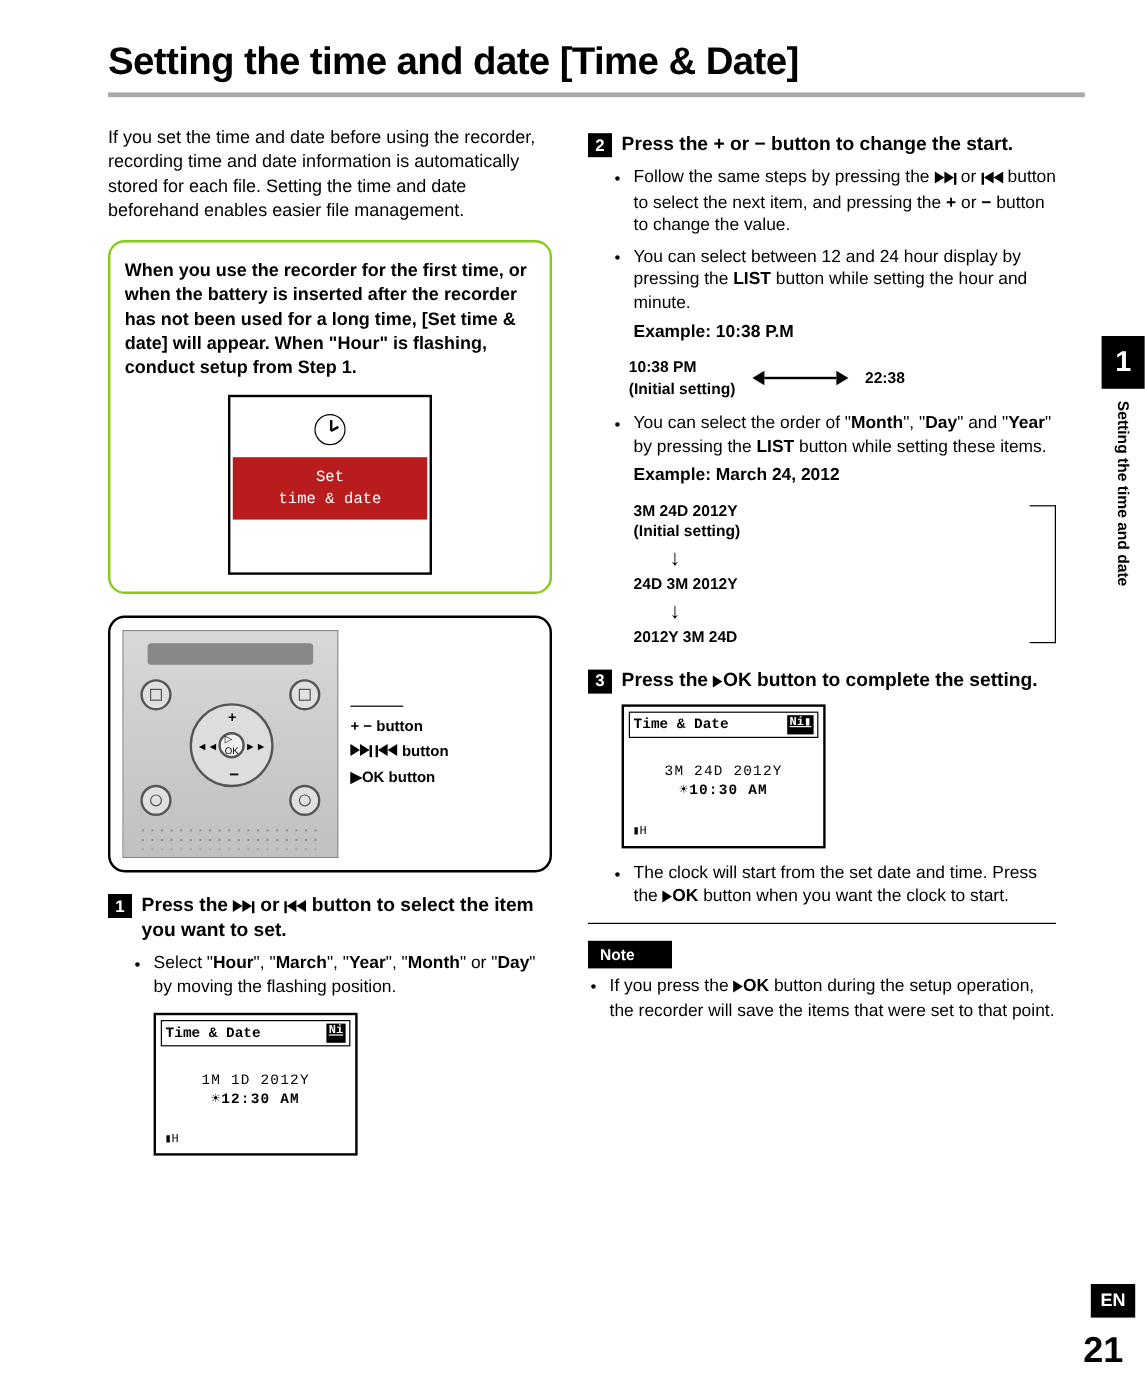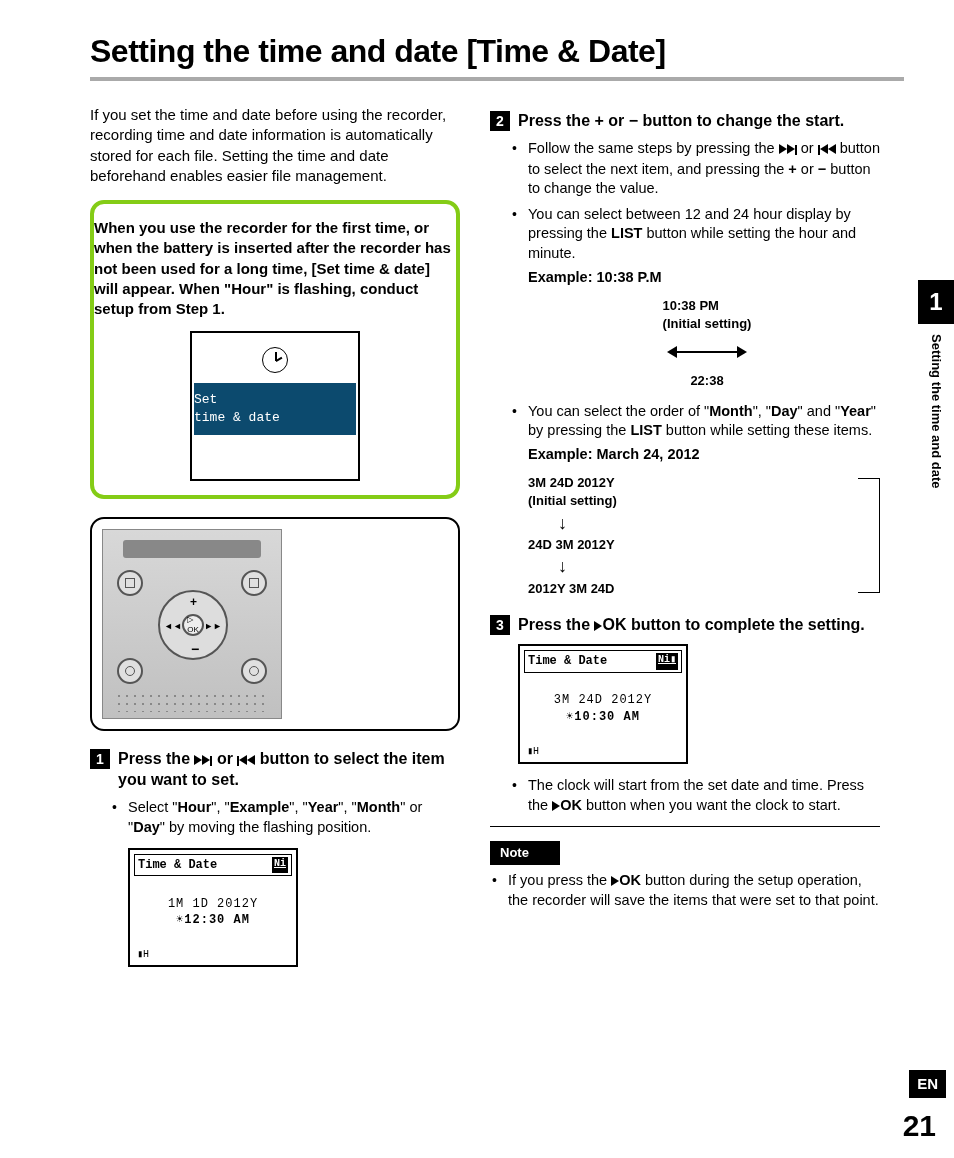--- a/index.html
+++ b/index.html
@@ -21,44 +21,44 @@
     padding-bottom: 4px;
     margin-bottom: 24px;
     letter-spacing: -0.5px;
   }
   .columns { display: flex; gap: 30px; }
   .col { flex: 1; }
   .col-left { max-width: 370px; }
   .col-right { max-width: 390px; }
   .intro { margin-bottom: 14px; }
   .rounded-box {
-    border: 4px solid #84cc16;
+    border: 2px solid #84cc16;
     border-radius: 14px;
-    padding: 14px 0;
+    padding: 14px 12px;
     margin-bottom: 18px;
   }
   .bold { font-weight: bold; }
   .screen-box {
     width: 170px; height: 150px;
     border: 2px solid #000;
     margin: 12px auto 0 auto;
     position: relative;
     background: #fff;
   }
   .clock-circle {
     width: 26px; height: 26px; border: 1.5px solid #000; border-radius: 50%;
     margin: 14px auto 10px auto; position: relative;
   }
   .clock-circle::before, .clock-circle::after {
     content: ""; position: absolute; background: #000; left: 12px; top: 4px;
   }
   .clock-circle::before { width: 1.5px; height: 9px; }
   .clock-circle::after { width: 1.5px; height: 7px; transform-origin: bottom; transform: rotate(60deg); top: 6px; }
   .black-band {
-    background: #0c4a6e; color: #fff; 
+    background: #b91c1c; color: #fff; text-align: center;
     font-family: "Courier New", monospace; font-size: 13px;
     padding: 8px 0; margin: 0 2px;
   }
   .device-box {
     border: 2px solid #000;
     border-radius: 14px;
     padding: 10px;
     margin-bottom: 18px;
     display: flex;
     align-items: center;
@@ -95,21 +95,21 @@
   ul.bullets > li::before { content:"•"; position:absolute; left:-16px; top:0; font-size:14px;}
   .lcd {
     width: 170px; border:2px solid #000; padding:4px; margin:8px 0 0 38px;
     font-family:"Courier New",monospace; font-size:12px; background:#fff;
   }
   .lcd-title{display:flex;justify-content:space-between;border-bottom:1px solid #000;padding:2px 3px;font-weight:bold;background:#000;color:#fff;}
   .lcd .lcd-title{background:#fff;color:#000;border:1px solid #000;}
   .lcd-title .invbox{background:#000;color:#fff;padding:0 2px;font-size:10px;text-decoration:underline;}
   .lcd-body{height:72px;display:flex;flex-direction:column;justify-content:center;align-items:center;text-align:center;letter-spacing:1px;}
   .lcd-foot{font-size:10px;padding:0 3px;}
-  .example-row { display:flex; align-items:center; gap:14px; margin:4px 0 12px 44px; font-size:13px; font-weight:bold;flex-direction:column;}
+  .example-row { display:flex; align-items:center; gap:14px; margin:4px 0 12px 34px; font-size:13px; font-weight:bold;}
   .dbl-arrow { display:flex;align-items:center;}
   .dbl-arrow::before,.dbl-arrow::after{content:"";width:0;height:0;border-top:6px solid transparent;border-bottom:6px solid transparent;}
   .dbl-arrow::before{border-right:10px solid #000;}
   .dbl-arrow::after{border-left:10px solid #000;}
   .dbl-arrow .line{height:2px;width:60px;background:#000;}
   .date-flow { margin:4px 0 18px 38px; font-size:13px; font-weight:bold; position:relative; padding-right:30px;}
   .date-flow .row{margin:6px 0;}
   .date-flow .arrow-down{font-size:18px;line-height:0.8;margin-left:30px;}
   .date-flow-border { position:absolute; right:0; top:4px; bottom:4px; width:22px; border-top:1.5px solid #000;border-right:1.5px solid #000;border-bottom:1.5px solid #000;}
   .note-bar { background:#000;color:#fff;font-weight:bold;font-size:13px;padding:3px 10px;width:70px;margin:14px 0 6px 0;}
@@ -158,30 +158,36 @@
           <div class="btn-sq br"></div>
         <div class="dpad">
           <div class="dpad-plus">+</div>
             <div class="dpad-minus">−</div>
           <div class="dpad-l">◄◄</div>
             <div class="dpad-r">►►</div>
           <div class="dpad-center">▷<br>OK</div>
         </div>
         <div class="dots"></div>
       </div>
+      <div class="device-labels">
+        <div class="pointer-line"></div>
+        <div>+ − button</div>
+        <div><span class="ff-icon"><span class="tri-r"></span><span class="tri-r"></span><span class="bar-v"></span></span> <span class="ff-icon"><span class="bar-v"></span><span class="tri-l"></span><span class="tri-l"></span></span><span> button</span></div>
+        <div>▶OK button</div>
+      </div>
     </div>
 
     <div class="step-hdr">
       <div class="step-num">1</div>
       <div class="step-text">
         <span>Press the </span><span class="ff-icon inline-icon"><span class="tri-r"></span><span class="tri-r"></span><span class="bar-v"></span></span><span> or </span><span class="ff-icon inline-icon"><span class="bar-v"></span><span class="tri-l"></span><span class="tri-l"></span></span><span> button to select the item you want to set.</span>
       </div>
     </div>
     <ul class="bullets">
-      <li>Select "<b>Hour</b>", "<b>Example</b>", "<b>Year</b>", "<b>Month</b>" or "<b>Day</b>" by moving the flashing position.</li>
+      <li>Select "<b>Hour</b>", "<b>March</b>", "<b>Year</b>", "<b>Month</b>" or "<b>Day</b>" by moving the flashing position.</li>
     </ul>
     <div class="lcd">
       <div class="lcd-title">
           <span>Time &amp; Date</span>
           <span class="invbox">Ni</span>
         </div>
       <div class="lcd-body">
         <div>1M 1D  2012Y</div>
         <div>☀<b>12:30 AM</b></div>
       </div>

